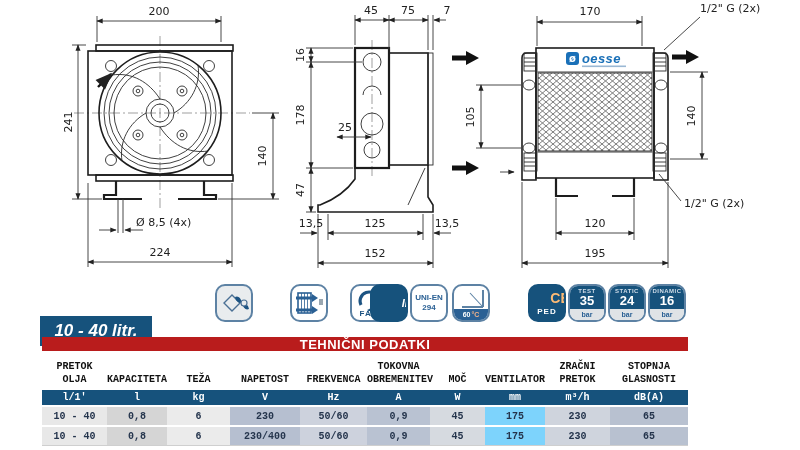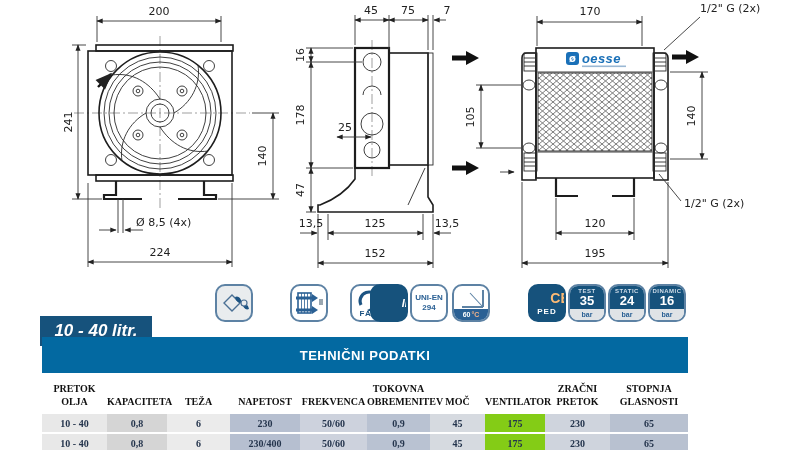--- a/index.html
+++ b/index.html
@@ -39,32 +39,32 @@
   .ped-txt{font:bold 8px "Liberation Sans",sans-serif;color:#fff;letter-spacing:1px;margin-top:2px;}
   .meter-top{width:100%;flex:1;background:#16527c;display:flex;flex-direction:column;
     align-items:center;justify-content:center;}
   .meter-label{font:bold 6px "Liberation Sans",sans-serif;color:#cfdce8;letter-spacing:.5px;}
   .meter-value{font:bold 13px "Liberation Sans",sans-serif;color:#fff;line-height:1;}
   .meter-unit{width:100%;height:11px;background:#dfe3e6;display:flex;align-items:center;justify-content:center;
     font:bold 7px "Liberation Sans",sans-serif;color:#2a6094;}
 
   
   .tblwrap{left:42px;top:337px;width:646px;}
-  .tbl-title{height:36px;background:#0369a1;color:#fff;display:flex;align-items:center;justify-content:center;
+  .tbl-title{height:14px;background:#b91c1c;color:#fff;display:flex;align-items:center;justify-content:center;
     font:bold 13px "Liberation Sans",sans-serif;letter-spacing:.5px;}
   table{border-collapse:collapse;table-layout:fixed;width:646px;}
-  th,td{padding:0;text-align:center;font-family:Liberation Serif, serif;}
+  th,td{padding:0;text-align:center;font-family:Liberation Mono, monospace;}
   thead th{height:35px;vertical-align:bottom;padding-bottom:4px;
     font-size:10px;font-weight:bold;color:#111;white-space:pre-line;line-height:1.25;background:#fff;}
   tr.units td{height:15px;background:#16527c;color:#fff;font-size:10px;font-weight:bold;}
   tr.data td{height:18px;font-size:10px;font-weight:bold;color:#25354d;border-top:2px solid #fff;}
   tr.data td.c0{background:#e8e8e8;} tr.data td.c1{background:#d5d5d5;}
   tr.data td.c2{background:#ebebeb;} tr.data td.c3{background:#b6bfd0;}
   tr.data td.c4{background:#cdd2dd;} tr.data td.c5{background:#b9c2d2;}
-  tr.data td.c6{background:#d6dae0;} tr.data td.c7{background:#84cc16;}
+  tr.data td.c6{background:#d6dae0;} tr.data td.c7{background:#7dd3fc;}
   tr.data td.c8{background:#cfd4dd;} tr.data td.c9{background:#b8c1d0;}
   tr.data.last td{border-bottom:1px solid #cfcfcf;}
 </style>
 </head>
 <body>
 
 <svg id="drawing" width="800" height="278" viewBox="0 0 800 278">
   <defs>
     <marker id="ar" viewBox="0 0 10 10" refX="9" refY="5" markerWidth="9" markerHeight="7" orient="auto-start-reverse">
       <path d="M0,1 L10,5 L0,9 z" fill="#222"></path>
@@ -354,20 +354,32 @@
 OBREMENITEV</th>
         <th>MOČ</th>
         <th>VENTILATOR</th>
         <th>ZRAČNI
 PRETOK</th>
         <th>STOPNJA
 GLASNOSTI</th>
       </tr>
     </thead>
     <tbody>
+      <tr class="units">
+        <td>l/1'</td>
+        <td>l</td>
+        <td>kg</td>
+        <td>V</td>
+        <td>Hz</td>
+        <td>A</td>
+        <td>W</td>
+        <td>mm</td>
+        <td>m³/h</td>
+        <td>dB(A)</td>
+      </tr>
       <tr class="data">
         <td class="c0">10 - 40</td>
         <td class="c1">0,8</td>
         <td class="c2">6</td>
         <td class="c3">230</td>
         <td class="c4">50/60</td>
         <td class="c5">0,9</td>
         <td class="c6">45</td>
         <td class="c7">175</td>
         <td class="c8">230</td>

